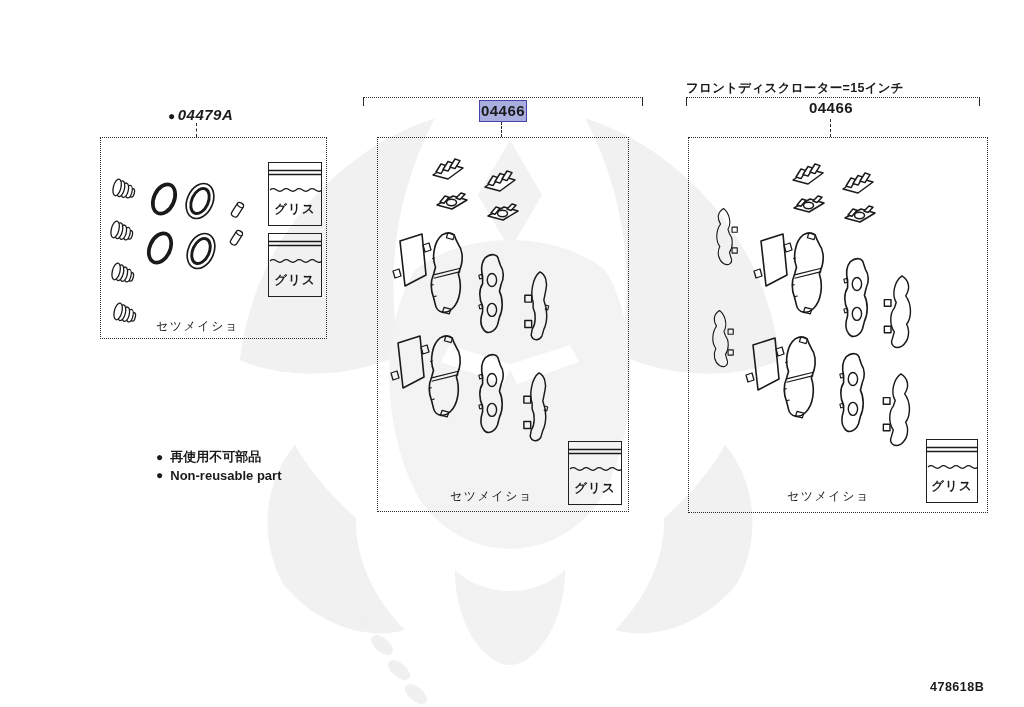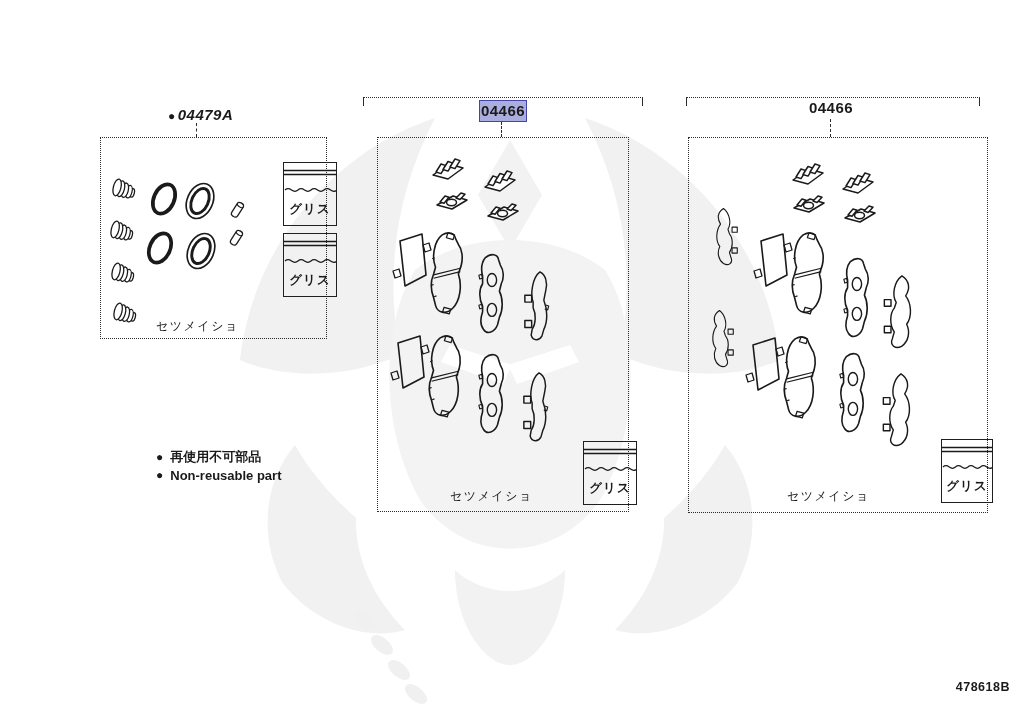--- a/index.html
+++ b/index.html
@@ -7,28 +7,28 @@
          font-family:"Liberation Sans","DejaVu Sans",sans-serif;color:#1a1a1a;}
   .wm{position:absolute;left:150px;top:100px;z-index:0;}
   .box{position:absolute;border:1.5px dotted #2a2a2a;z-index:1;background:transparent;}
   .box svg.art{position:absolute;left:0;top:0;width:100%;height:100%;}
   .hdr{position:absolute;font-size:12.5px;font-weight:bold;letter-spacing:.3px;white-space:nowrap;z-index:2;}
   .bracket{position:absolute;height:8px;border-top:1.3px dotted #2a2a2a;border-left:1.3px solid #2a2a2a;border-right:1.3px solid #2a2a2a;z-index:1;}
   .vline{position:absolute;width:0;border-left:1.3px dashed #2a2a2a;z-index:1;}
   .pn{position:absolute;font-size:15px;font-weight:bold;letter-spacing:.5px;text-align:center;z-index:2;white-space:nowrap;}
   .pn-box{height:20px;line-height:20px;border:1.6px solid #4444a6;background:#a9aede;}
   .bullet{font-size:12px;margin-right:2px;}
-  .packet{position:absolute;border:1.5px solid #1f1f1f;background:transparent;margin-left:15px;}
+  .packet{position:absolute;border:1.5px solid #1f1f1f;background:transparent;}
   .packet svg{position:absolute;left:0;top:0;width:100%;height:100%;}
   .packet .plabel{position:absolute;left:0;right:0;bottom:7px;text-align:center;font-size:12.5px;font-weight:600;letter-spacing:1px;}
   .manual{position:absolute;text-align:left;font-size:12px;font-weight:400;letter-spacing:1.5px;white-space:nowrap;z-index:2;}
   .legend{position:absolute;z-index:2;}
   .legend-row{display:flex;align-items:center;gap:7px;height:18px;font-size:13px;font-weight:600;}
   .legend-row .lbullet{font-size:12px;line-height:1;}
-  .doc-code{position:absolute;width:80px;text-align:right;font-size:12.5px;font-weight:600;letter-spacing:.5px;z-index:2;}
+  .doc-code{position:absolute;width:80px;font-size:12.5px;font-weight:600;letter-spacing:.5px;z-index:2;}
 </style>
 </head>
 <body>
 
 <svg width="0" height="0" style="position:absolute" aria-hidden="true">
 <defs>
   <symbol id="sym-boot" viewBox="0 0 30 28" overflow="visible">
     <g transform="rotate(14 15 14)" fill="#fff" stroke="#1a1a1a" stroke-width="1.5">
       <ellipse cx="25" cy="15" rx="2.6" ry="5"></ellipse>
       <ellipse cx="21" cy="14.5" rx="3.6" ry="7.5"></ellipse>
@@ -185,20 +185,21 @@
     <div class="packet" style="left:190px;top:303px;width:52px;height:62px;">
       <svg viewBox="0 0 52 62" preserveAspectRatio="none">
         <path d="M0,7.5 H52 M0,11.5 H52" stroke="#1a1a1a" stroke-width="1.3" fill="none"></path>
         <path d="M1,27 q3,-2.6 6.5,0 t6.5,0 t6.5,0 t6.5,0 t6.5,0 t6.5,0 t6.5,0 t6.5,0" stroke="#1a1a1a" stroke-width="1.2" fill="none"></path>
       </svg>
       <span class="plabel">グリス</span>
     </div>
     <span class="manual" style="left:72px;top:350px;width:85px;">セツメイショ</span>
   </div>
 
+  <div class="hdr" style="left:686px;top:80px;">フロントディスクローター=15インチ</div>
   <div class="bracket" style="left:686px;top:97px;width:292px;"></div>
   <div class="pn" style="left:799px;top:99px;width:64px;"><span>04466</span></div>
   <div class="vline" style="left:830px;top:119px;height:18px;"></div>
 
   <div class="box" style="left:688px;top:137px;width:298px;height:374px;">
     <svg class="art" viewBox="0 0 298 374">
       <use href="#sym-clip-a" x="101" y="19" width="36" height="30"></use>
       <use href="#sym-clip-a" x="151" y="28" width="36" height="30"></use>
       <use href="#sym-clip-b" x="102" y="53" width="36" height="26"></use>
       <use href="#sym-clip-b" x="153" y="63" width="36" height="26"></use>

